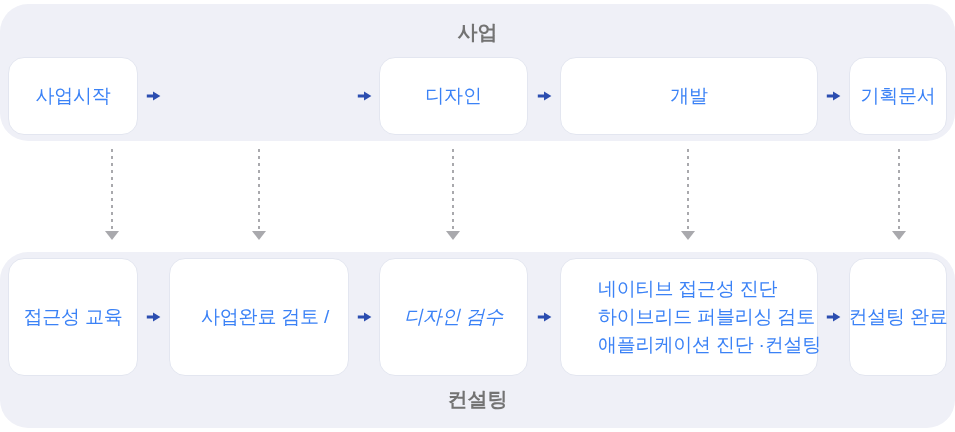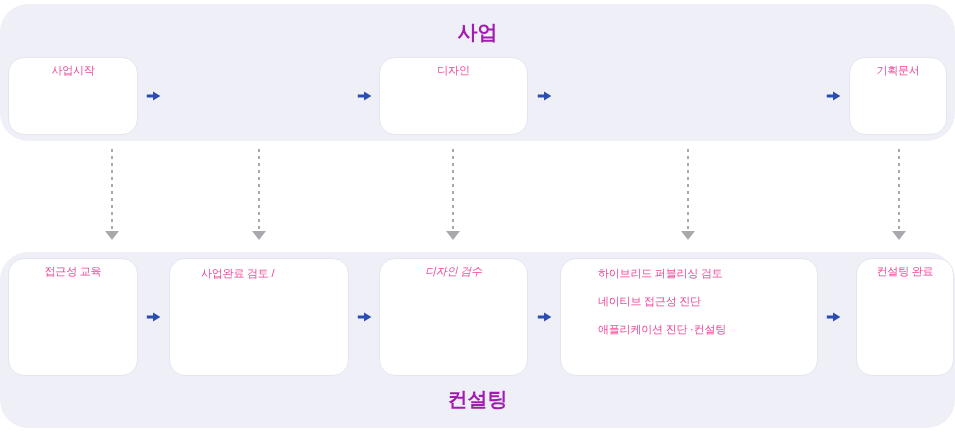--- a/index.html
+++ b/index.html
@@ -24,35 +24,36 @@
   .band--top    { top: 4px;   height: 137px; }
   .band--bottom { top: 252px; height: 176px; }
 
   .band-title {
     position: absolute;
     left: 0; right: 0;
     text-align: center;
     font-size: 20px;
     line-height: 26px;
     font-weight: 700;
-    color: #a21caf;
+    color: #737373;
   }
   .band--top .band-title    { top: 15px; }
   .band--bottom .band-title { top: 134px; }
 
   .node {
     position: absolute;
     background: #ffffff;
     border: 1px solid #e3e6f0;
     border-radius: 16px;
     display: flex;
     flex-direction: column;
+    justify-content: center;
     align-items: center;
-    color: #ec4899;
-    font-size: 11px;
+    color: #3b82f6;
+    font-size: 19px;
     font-weight: 500;
     letter-spacing: -0.2px;
   }
   .band--top .node    { top: 53px; height: 78px; }
   .band--bottom .node { top: 6px;  height: 118px; }
 
   .node--left {
     align-items: flex-start;
   }
   .node .line { display: block; line-height: 28px; white-space: nowrap; }
@@ -125,20 +126,23 @@
     <div class="node" style="left:379px; width:149px;">
       <span class="single">디자인</span>
     </div>
 
     <span class="flow-arrow" style="left:537px;">
       <svg width="15" height="12" viewBox="0 0 15 12">
           <path d="M0.8 4.6 H7 V1.4 L14.4 6 L7 10.6 V7.4 H0.8 Z" fill="#2b4db0"></path>
         </svg>
     </span>
 
+    <div class="node" style="left:560px; width:258px;">
+      <span class="single">개발</span>
+    </div>
 
     <span class="flow-arrow" style="left:826px;">
       <svg width="15" height="12" viewBox="0 0 15 12">
           <path d="M0.8 4.6 H7 V1.4 L14.4 6 L7 10.6 V7.4 H0.8 Z" fill="#2b4db0"></path>
         </svg>
     </span>
 
     <div class="node" style="left:849px; width:98px;">
       <span class="single">기획문서</span>
     </div>
@@ -191,31 +195,31 @@
       <span class="single">디자인 검수</span>
     </div>
 
     <span class="flow-arrow" style="left:537px;">
       <svg width="15" height="12" viewBox="0 0 15 12">
           <path d="M0.8 4.6 H7 V1.4 L14.4 6 L7 10.6 V7.4 H0.8 Z" fill="#2b4db0"></path>
         </svg>
     </span>
 
     <div class="node node--left" style="left:560px; width:258px; padding-left:37px;">
+      <span class="line">네이티브 접근성 진단</span>
       <span class="line">하이브리드 퍼블리싱 검토</span>
-      <span class="line">네이티브 접근성 진단</span>
       <span class="line">애플리케이션 진단 ·컨설팅</span>
     </div>
 
     <span class="flow-arrow" style="left:826px;">
       <svg width="15" height="12" viewBox="0 0 15 12">
           <path d="M0.8 4.6 H7 V1.4 L14.4 6 L7 10.6 V7.4 H0.8 Z" fill="#2b4db0"></path>
         </svg>
     </span>
 
-    <div class="node" style="left:849px; width:98px;margin-left:7px;">
+    <div class="node" style="left:849px; width:98px;">
       <span class="single">컨설팅 완료</span>
     </div>
 
     <h2 class="band-title">컨설팅</h2>
   </section>
 
 </div>
 
 </body></html>

